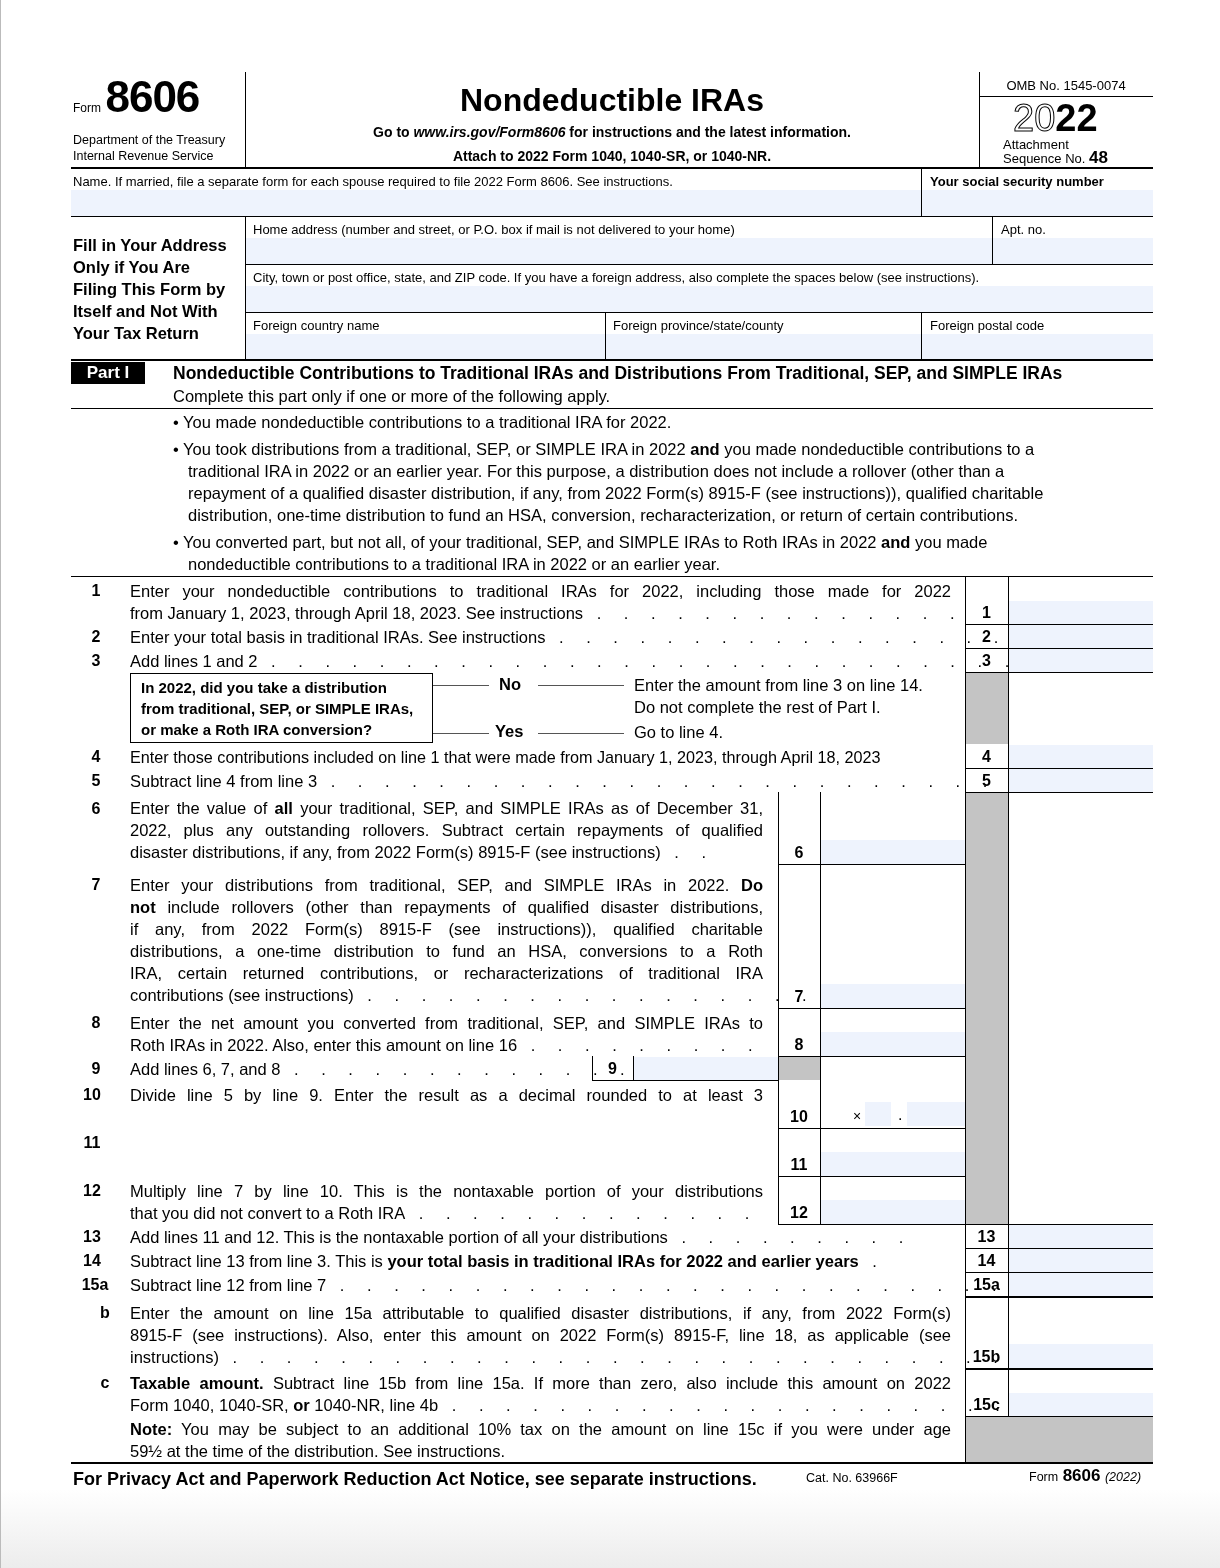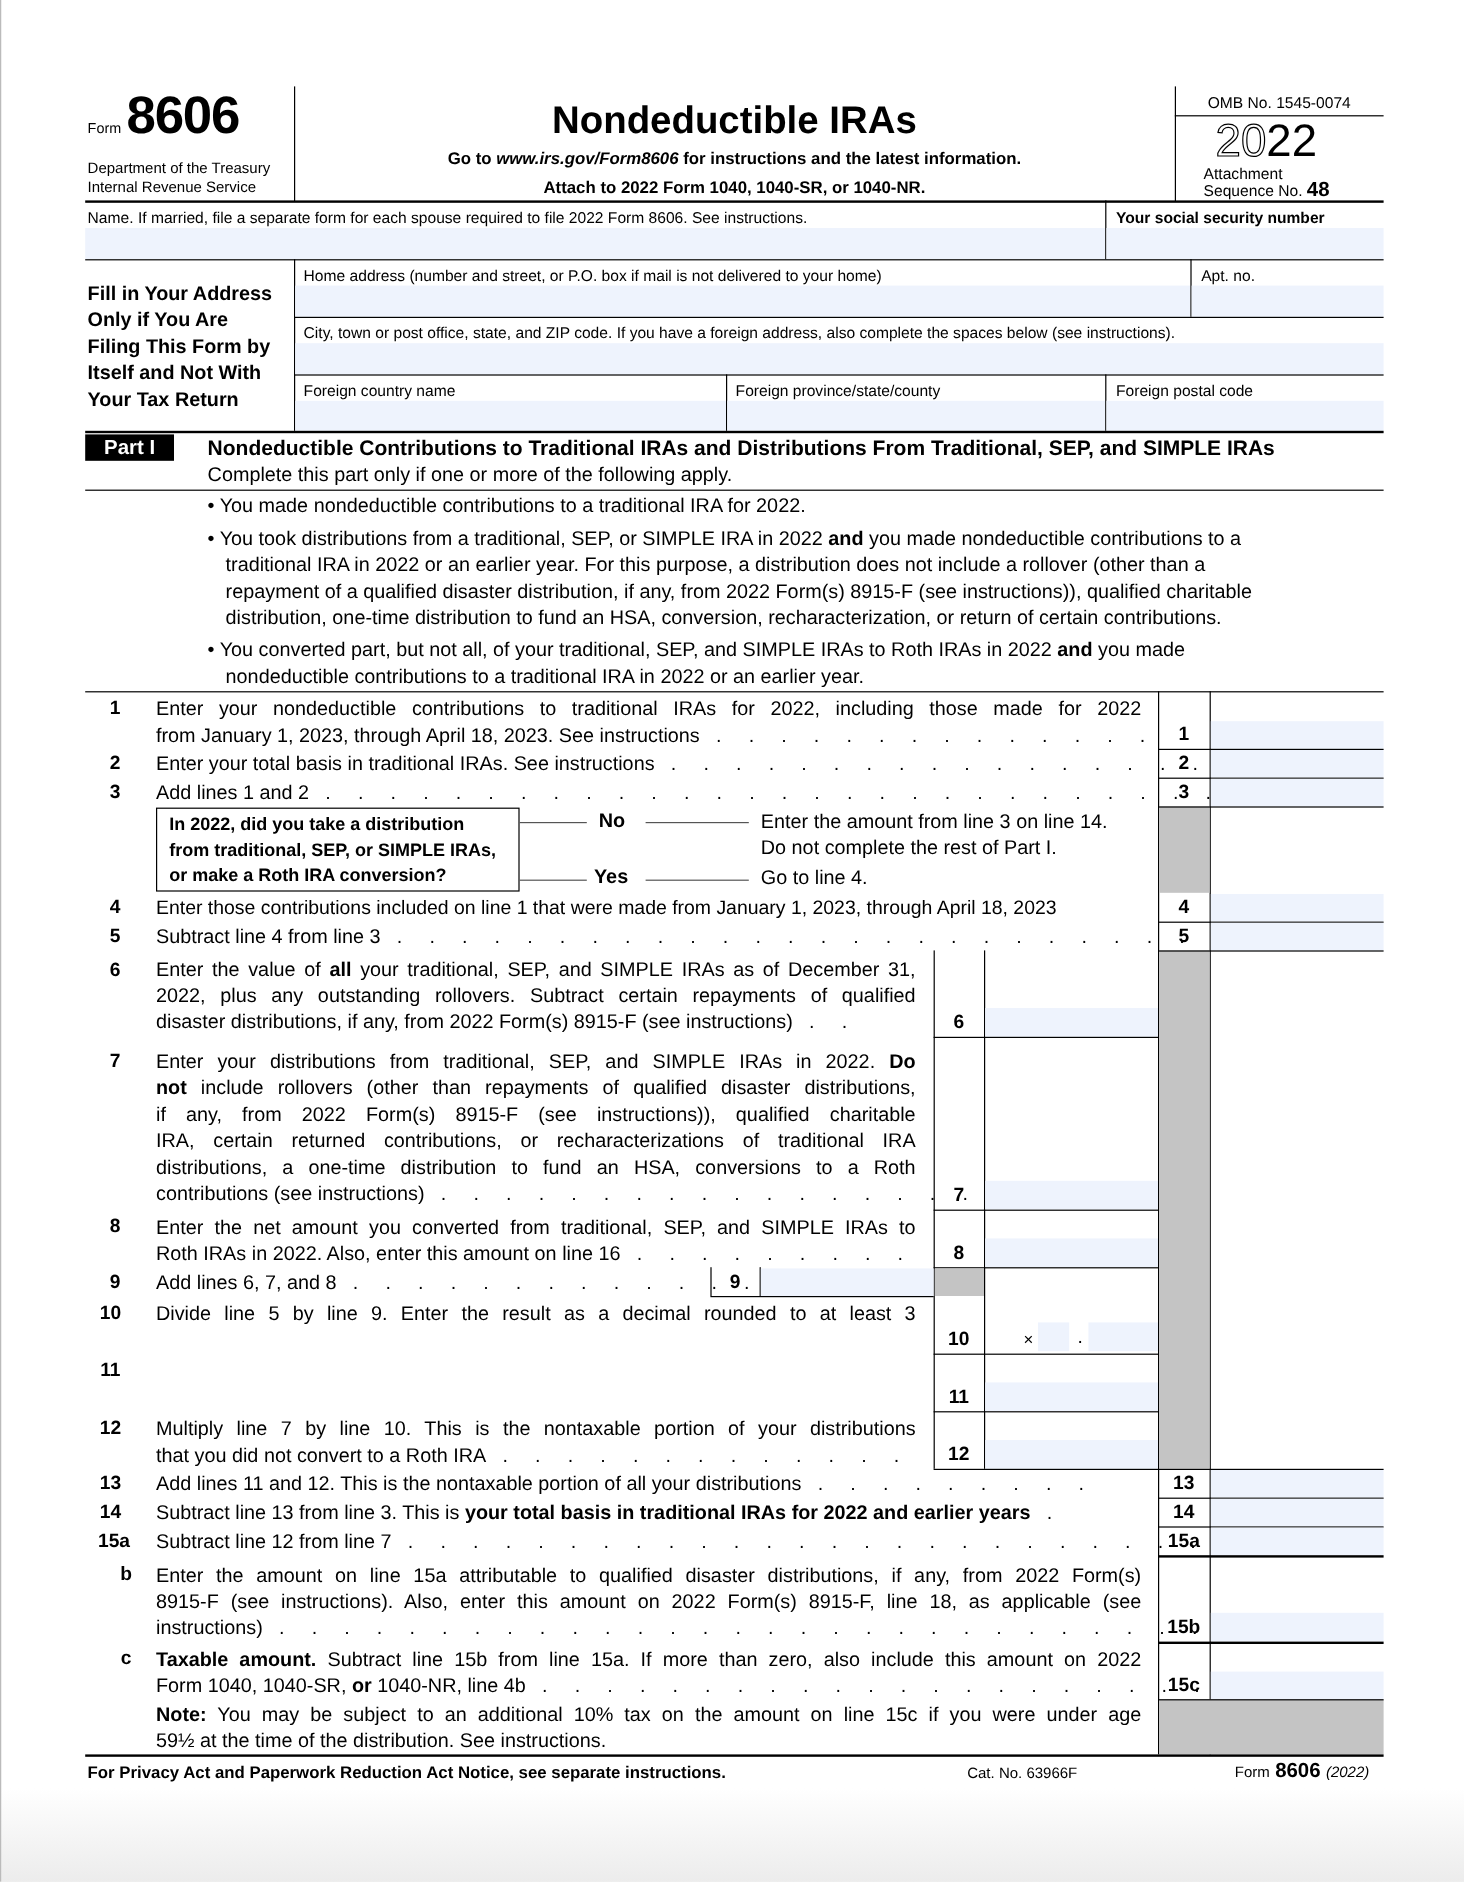--- a/index.html
+++ b/index.html
@@ -38,21 +38,21 @@
   <div class="abs" style="left:244px;top:82px;width:734px;text-align:center;font-size:32px;font-weight:bold;">Nondeductible IRAs</div>
   <div class="abs" style="left:244px;top:124px;width:734px;text-align:center;font-size:14px;font-weight:bold;">
     <span>Go to </span><i>www.irs.gov/Form8606</i><span> for instructions and the latest information.</span>
   </div>
   <div class="abs" style="left:244px;top:148px;width:734px;text-align:center;font-size:14px;font-weight:bold;">Attach to 2022 Form 1040, 1040-SR, or 1040-NR.</div>
 
   <div class="vl" style="left:978px;top:72px;height:96px;"></div>
   <div class="abs lbl" style="left:978px;top:78px;width:174px;text-align:center;">OMB No. 1545-0074</div>
   <div class="hl" style="left:978px;top:96px;width:174px;"></div>
   <div class="abs" style="left:1012px;top:98px;font-size:38px;line-height:40px;">
-    <span style="color:#fff;-webkit-text-stroke:1px #000;">20</span><span style="font-weight:normal;">22</span>
+    <span style="color:#fff;-webkit-text-stroke:1px #000;">20</span><span style="font-weight:bold;">22</span>
   </div>
   <div class="abs" style="left:1002px;top:138px;font-size:13px;line-height:13px;">Attachment</div>
   <div class="abs" style="left:1002px;top:150px;font-size:13px;line-height:15px;">
     <span>Sequence No.</span>
     <b style="font-size:17px;">48</b>
   </div>
   <div class="hl thick" style="left:70px;top:167px;width:1082px;"></div>
 
   <div class="abs lbl" style="left:72px;top:174px;">Name. If married, file a separate form for each spouse required to file 2022 Form 8606. See instructions.</div>
   <input class="field" style="left: 70px; top: 190px; width: 850px; height: 26px;" value="">
@@ -176,22 +176,22 @@
   </div>
   <div class="abs num" style="left:777px;top:844px;width:42px;">6</div>
   <input class="field" style="left: 820px; top: 840px; width: 144px; height: 24px;" value="">
   <div class="hl" style="left:777px;top:864px;width:187px;"></div>
 
   <div class="abs num" style="left:80px;top:876px;width:30px;">7</div>
   <div class="abs txt" style="left:129px;top:874px;width:633px;">
     <div class="just"><span>Enter your distributions from traditional, SEP, and SIMPLE IRAs in 2022. </span><b>Do</b></div>
     <div class="just"><b>not</b><span> include rollovers (other than repayments of qualified disaster distributions,</span></div>
     <div class="just">if any, from 2022 Form(s) 8915-F (see instructions)), qualified charitable</div>
+    <div class="just">distributions, a one-time distribution to fund an HSA, conversions to a Roth</div>
     <div class="just">IRA, certain returned contributions, or recharacterizations of traditional IRA</div>
-    <div class="just">distributions, a one-time distribution to fund an HSA, conversions to a Roth</div>
     <div style="white-space:nowrap;"><span>contributions (see instructions)</span><span class="dots"> . . . . . . . . . . . . . . . . .</span></div>
   </div>
   <div class="abs num" style="left:777px;top:988px;width:42px;">7</div>
   <input class="field" style="left: 820px; top: 984px; width: 144px; height: 24px;" value="">
   <div class="hl" style="left:777px;top:1008px;width:187px;"></div>
 
   <div class="abs num" style="left:80px;top:1014px;width:30px;">8</div>
   <div class="abs txt" style="left:129px;top:1012px;width:633px;">
     <div class="just">Enter the net amount you converted from traditional, SEP, and SIMPLE IRAs to</div>
     <div style="white-space:nowrap;"><span>Roth IRAs in 2022. Also, enter this amount on line 16</span><span class="dots"> . . . . . . . . .</span></div>
@@ -270,20 +270,20 @@
   <div class="abs num" style="left:964px;top:1396px;width:43px;">15c</div>
   <input class="field" style="left: 1008px; top: 1393px; width: 144px; height: 23px;" value="">
   <div class="hl" style="left:964px;top:1416px;width:188px;"></div>
 
   <div class="abs txt" style="left:129px;top:1418px;width:821px;">
     <div class="just"><b>Note:</b><span> You may be subject to an additional 10% tax on the amount on line 15c if you were under age</span></div>
     <div>59½ at the time of the distribution. See instructions.</div>
   </div>
   <div class="hl thick" style="left:70px;top:1462px;width:1082px;"></div>
 
-  <div class="abs" style="left:72px;top:1469px;font-size:14px;font-weight:bold;white-space:nowrap;">For Privacy Act and Paperwork Reduction Act Notice, see separate instructions.</div>
+  <div class="abs" style="left:72px;top:1469px;font-size:18px;font-weight:bold;white-space:nowrap;">For Privacy Act and Paperwork Reduction Act Notice, see separate instructions.</div>
   <div class="abs" style="left:805px;top:1471px;font-size:12.5px;white-space:nowrap;">Cat. No. 63966F</div>
   <div class="abs" style="left:1028px;top:1466px;white-space:nowrap;">
     <span style="font-size:12.5px;">Form</span>
     <b style="font-size:17px;">8606</b>
     <span style="font-size:12.5px;font-style:italic;">(2022)</span>
   </div>
 </div>
 
 </body></html>

